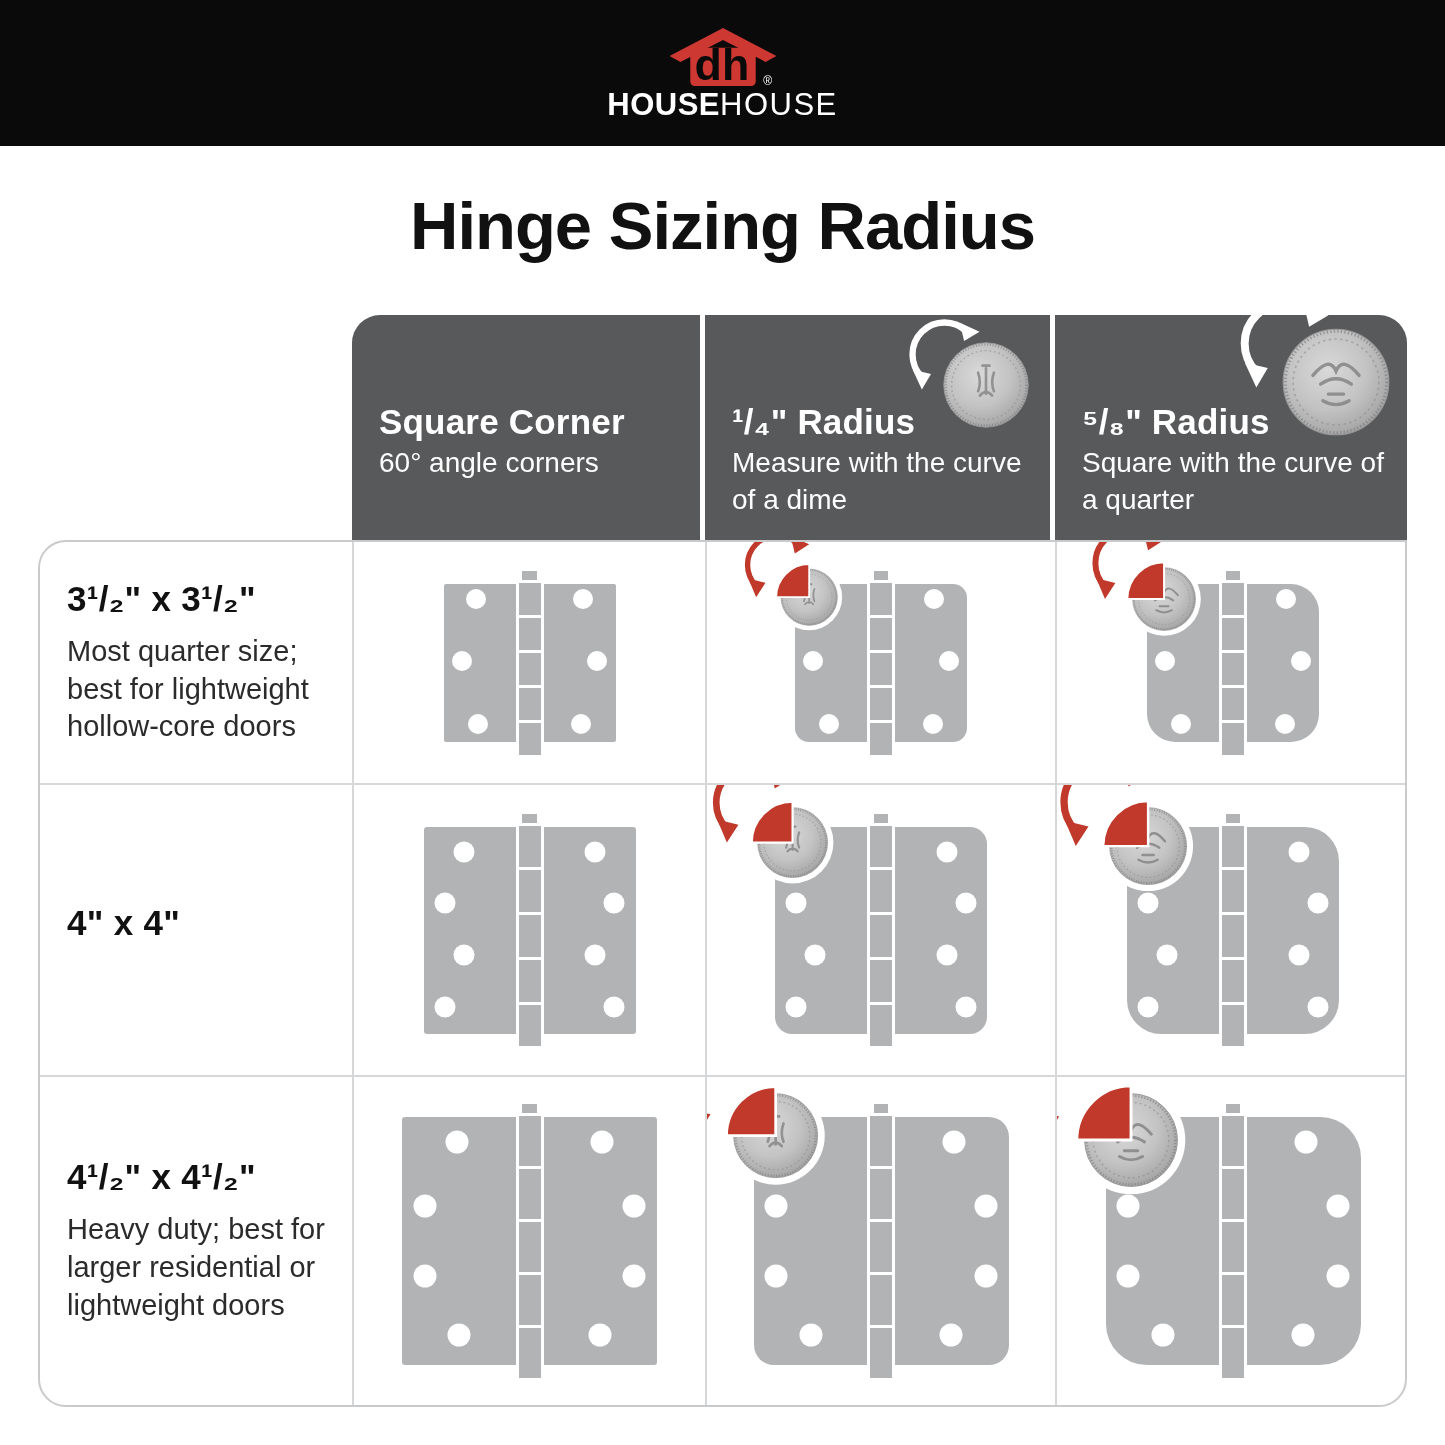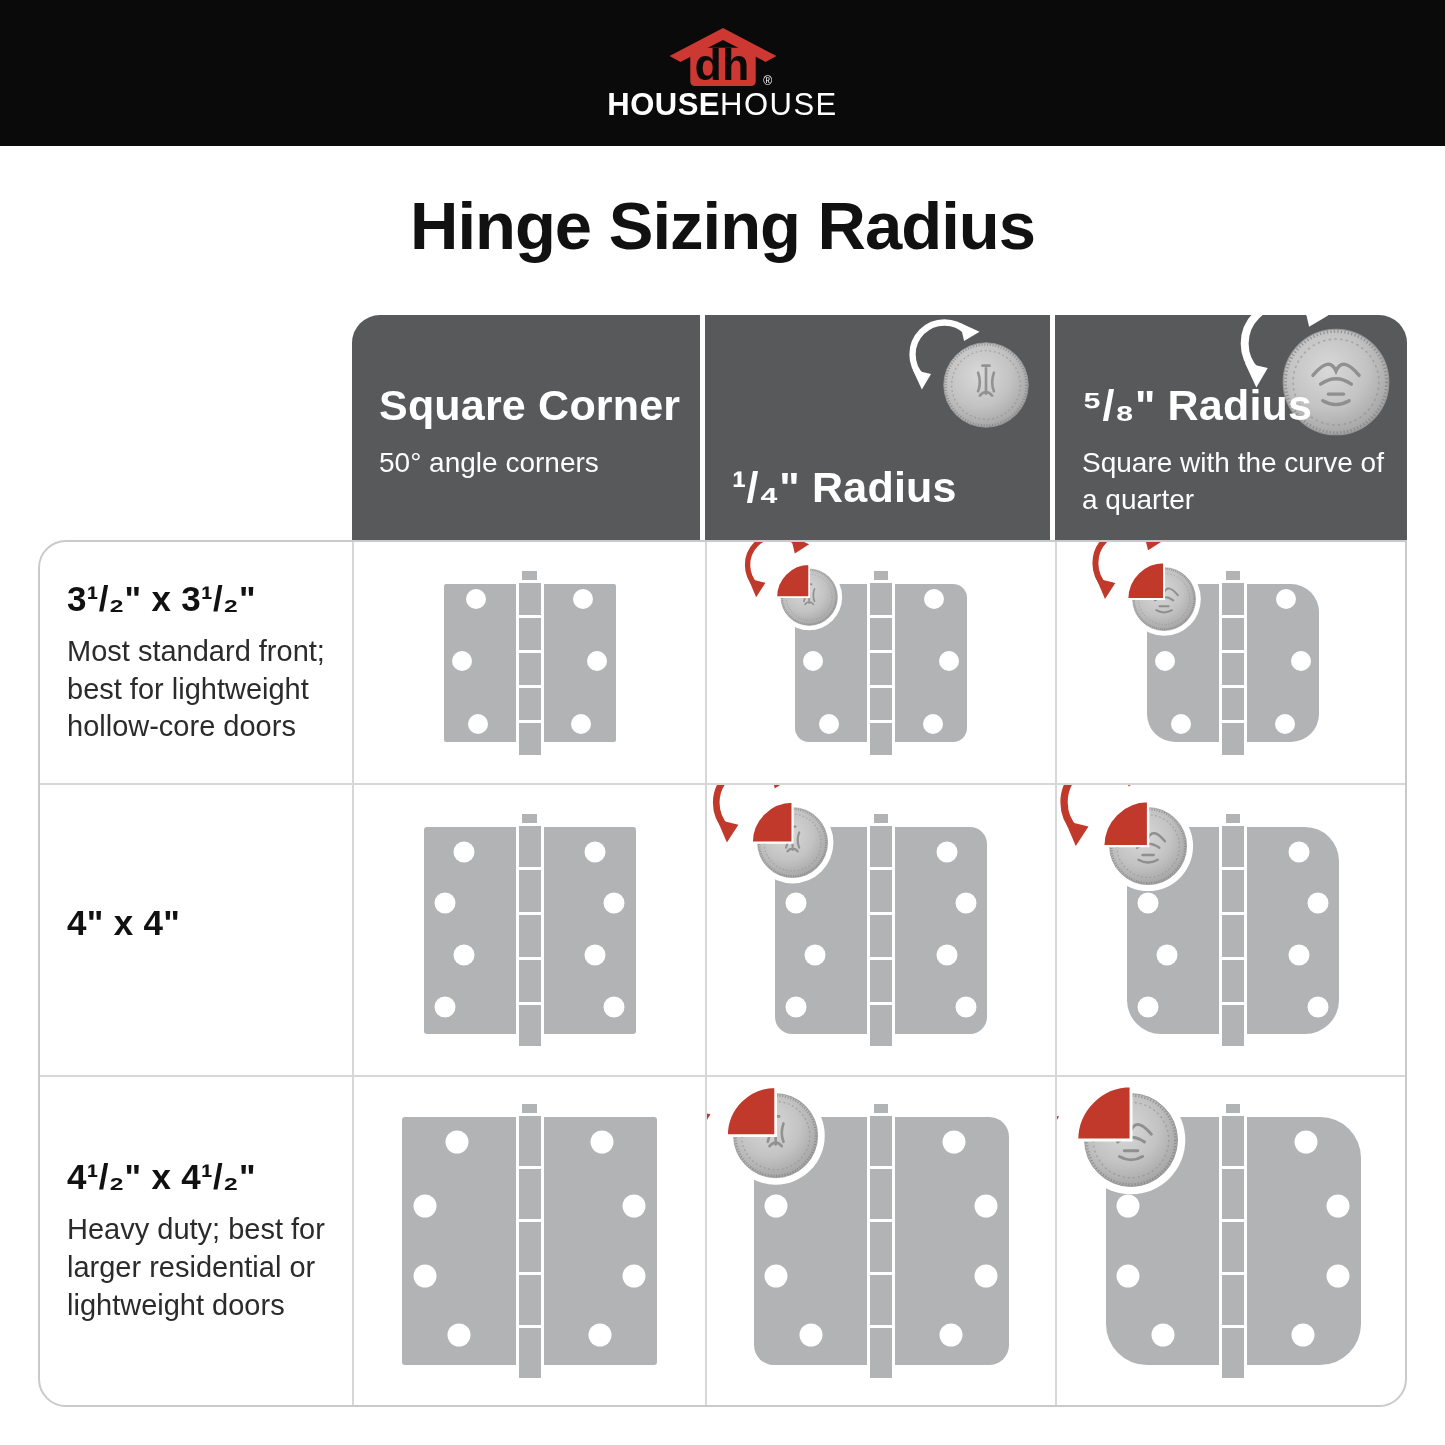--- a/index.html
+++ b/index.html
@@ -23,21 +23,21 @@
     letter-spacing:-1px; color:var(--text-dark); line-height:1;}
 
   
   .guide-table{margin:56px 38px 0; width:1369px;}
   .thead{display:grid; grid-template-columns:314px 353px 350px 352px; height:225px;}
   .th{position:relative; background:var(--header-gray); color:#fff;}
   .th:not(:last-child){margin-right:5px;}
   .th-square{border-top-left-radius:28px;}
   .th-quarter58{border-top-right-radius:28px;}
   .th-text{position:absolute; left:27px; right:8px; bottom:13px;}
-  .h-label{font-size:43px; font-weight:700; line-height:1.1; margin-bottom:16px; letter-spacing:.2px;}
+  .h-label{font-size:35px; font-weight:700; line-height:1.1; margin-bottom:4px; letter-spacing:.2px;}
   .h-sub{font-size:28px; font-weight:400; line-height:1.32; height:82px; color:#fdfdfd;}
   .coin-wrap{position:absolute;}
   .th-quarter14 .coin-wrap{width:88px; height:88px; top:26px; right:20px;}
   .th-quarter58 .coin-wrap{width:110px; height:110px; top:12px; right:16px;}
   .coin-wrap .coin{position:absolute; inset:0; width:100%; height:100%;}
   .coin-arrow{position:absolute; width:80%; height:80%; left:-34%; top:-22%;}
   .coin-arrow svg{width:100%; height:100%; overflow:visible;}
 
   .tbody{display:grid; grid-template-columns:314px 353px 350px 352px; grid-template-rows:243px 292px 328px;
     border:2px solid var(--border-gray); border-radius:28px 0 28px 28px; overflow:hidden; background:#fff;}
@@ -83,40 +83,41 @@
   <h1 class="page-title">Hinge Sizing Radius</h1>
 
   <div class="guide-table">
 
     <div class="thead">
       <div class="th-spacer"></div>
 
       <div class="th th-square">
         <div class="th-text">
           <div class="h-label">Square Corner</div>
-          <div class="h-sub">50° angle corners</div>
+          <div class="h-sub">60° angle corners</div>
         </div>
       </div>
 
       <div class="th th-quarter14">
         <div class="coin-wrap">
             <span class="coin-arrow"><svg viewBox="0 0 100 100">
                 <path d="M14 78 A44 44 0 0 1 78 14" fill="none" stroke="#ffffff" stroke-width="9" stroke-linecap="round"></path>
                 <polygon points="14,96 1,68 27,74" fill="#ffffff"></polygon>
                 <polygon points="96,14 68,1 74,27" fill="#ffffff"></polygon>
               </svg></span>
             <svg class="coin" viewBox="0 0 100 100">
               <circle cx="50" cy="50" r="48" fill="url(#coin-grad)" stroke="#999999" stroke-width="1"></circle>
               <circle cx="50" cy="50" r="46" fill="none" stroke="#808080" stroke-width="2.6" stroke-dasharray="1.2 2" opacity=".7"></circle>
               <circle cx="50" cy="50" r="39" fill="none" stroke="#8d8d8d" stroke-width="1.4" stroke-dasharray="2.2 3" opacity=".6"></circle>
               <path d="M50 31 L50 60 M43 62 Q50 54 57 62 M41 36 Q45 47 41 57 M59 36 Q55 47 59 57 M46 28 h8" stroke="#878787" stroke-width="3" fill="none" stroke-linecap="round" opacity=".85"></path>
             </svg>
           </div>
         <div class="th-text">
           <div class="h-label">¹/₄" Radius</div>
+          <div class="h-sub">Measure with the curve of a dime</div>
         </div>
       </div>
 
       <div class="th th-quarter58">
         <div class="coin-wrap">
             <span class="coin-arrow"><svg viewBox="0 0 100 100">
                 <path d="M14 78 A44 44 0 0 1 78 14" fill="none" stroke="#ffffff" stroke-width="9" stroke-linecap="round"></path>
                 <polygon points="14,96 1,68 27,74" fill="#ffffff"></polygon>
                 <polygon points="96,14 68,1 74,27" fill="#ffffff"></polygon>
               </svg></span>
@@ -132,21 +133,21 @@
           <div class="h-sub">Square with the curve of a quarter</div>
         </div>
       </div>
     </div>
 
     <div class="tbody">
 
       <div class="cell label-cell">
         <div class="row-label">
           <h3>3¹/₂" x 3¹/₂"</h3>
-          <p>Most standard front; best for lightweight hollow-core doors</p>
+          <p>Most quarter size; best for lightweight hollow-core doors</p>
         </div>
       </div>
       <div class="cell hinge-cell">
           <div class="hinge" style="position: relative; width: 172px; height: 158px;">
             <div class="leaf" style="position: absolute; left: 0px; top: 0px; width: 72px; height: 100%; background: var(--hinge-gray); border-radius: 2px 0px 0px 2px;"></div>
             <div class="leaf" style="position: absolute; right: 0px; top: 0px; width: 72px; height: 100%; background: var(--hinge-gray); border-radius: 0px 2px 2px 0px;"></div>
             <div class="barrel" style="position: absolute; left: 50%; top: -13px; width: 22px; height: 184px; transform: translateX(-50%); display: flex; flex-direction: column; align-items: center; gap: 3px;">
               <div style="width: 64%; height: 9px; background: var(--hinge-gray);"></div>
               <div style="width: 100%; flex: 1 1 0%; background: var(--hinge-gray);"></div>
               <div style="width: 100%; flex: 1 1 0%; background: var(--hinge-gray);"></div>

